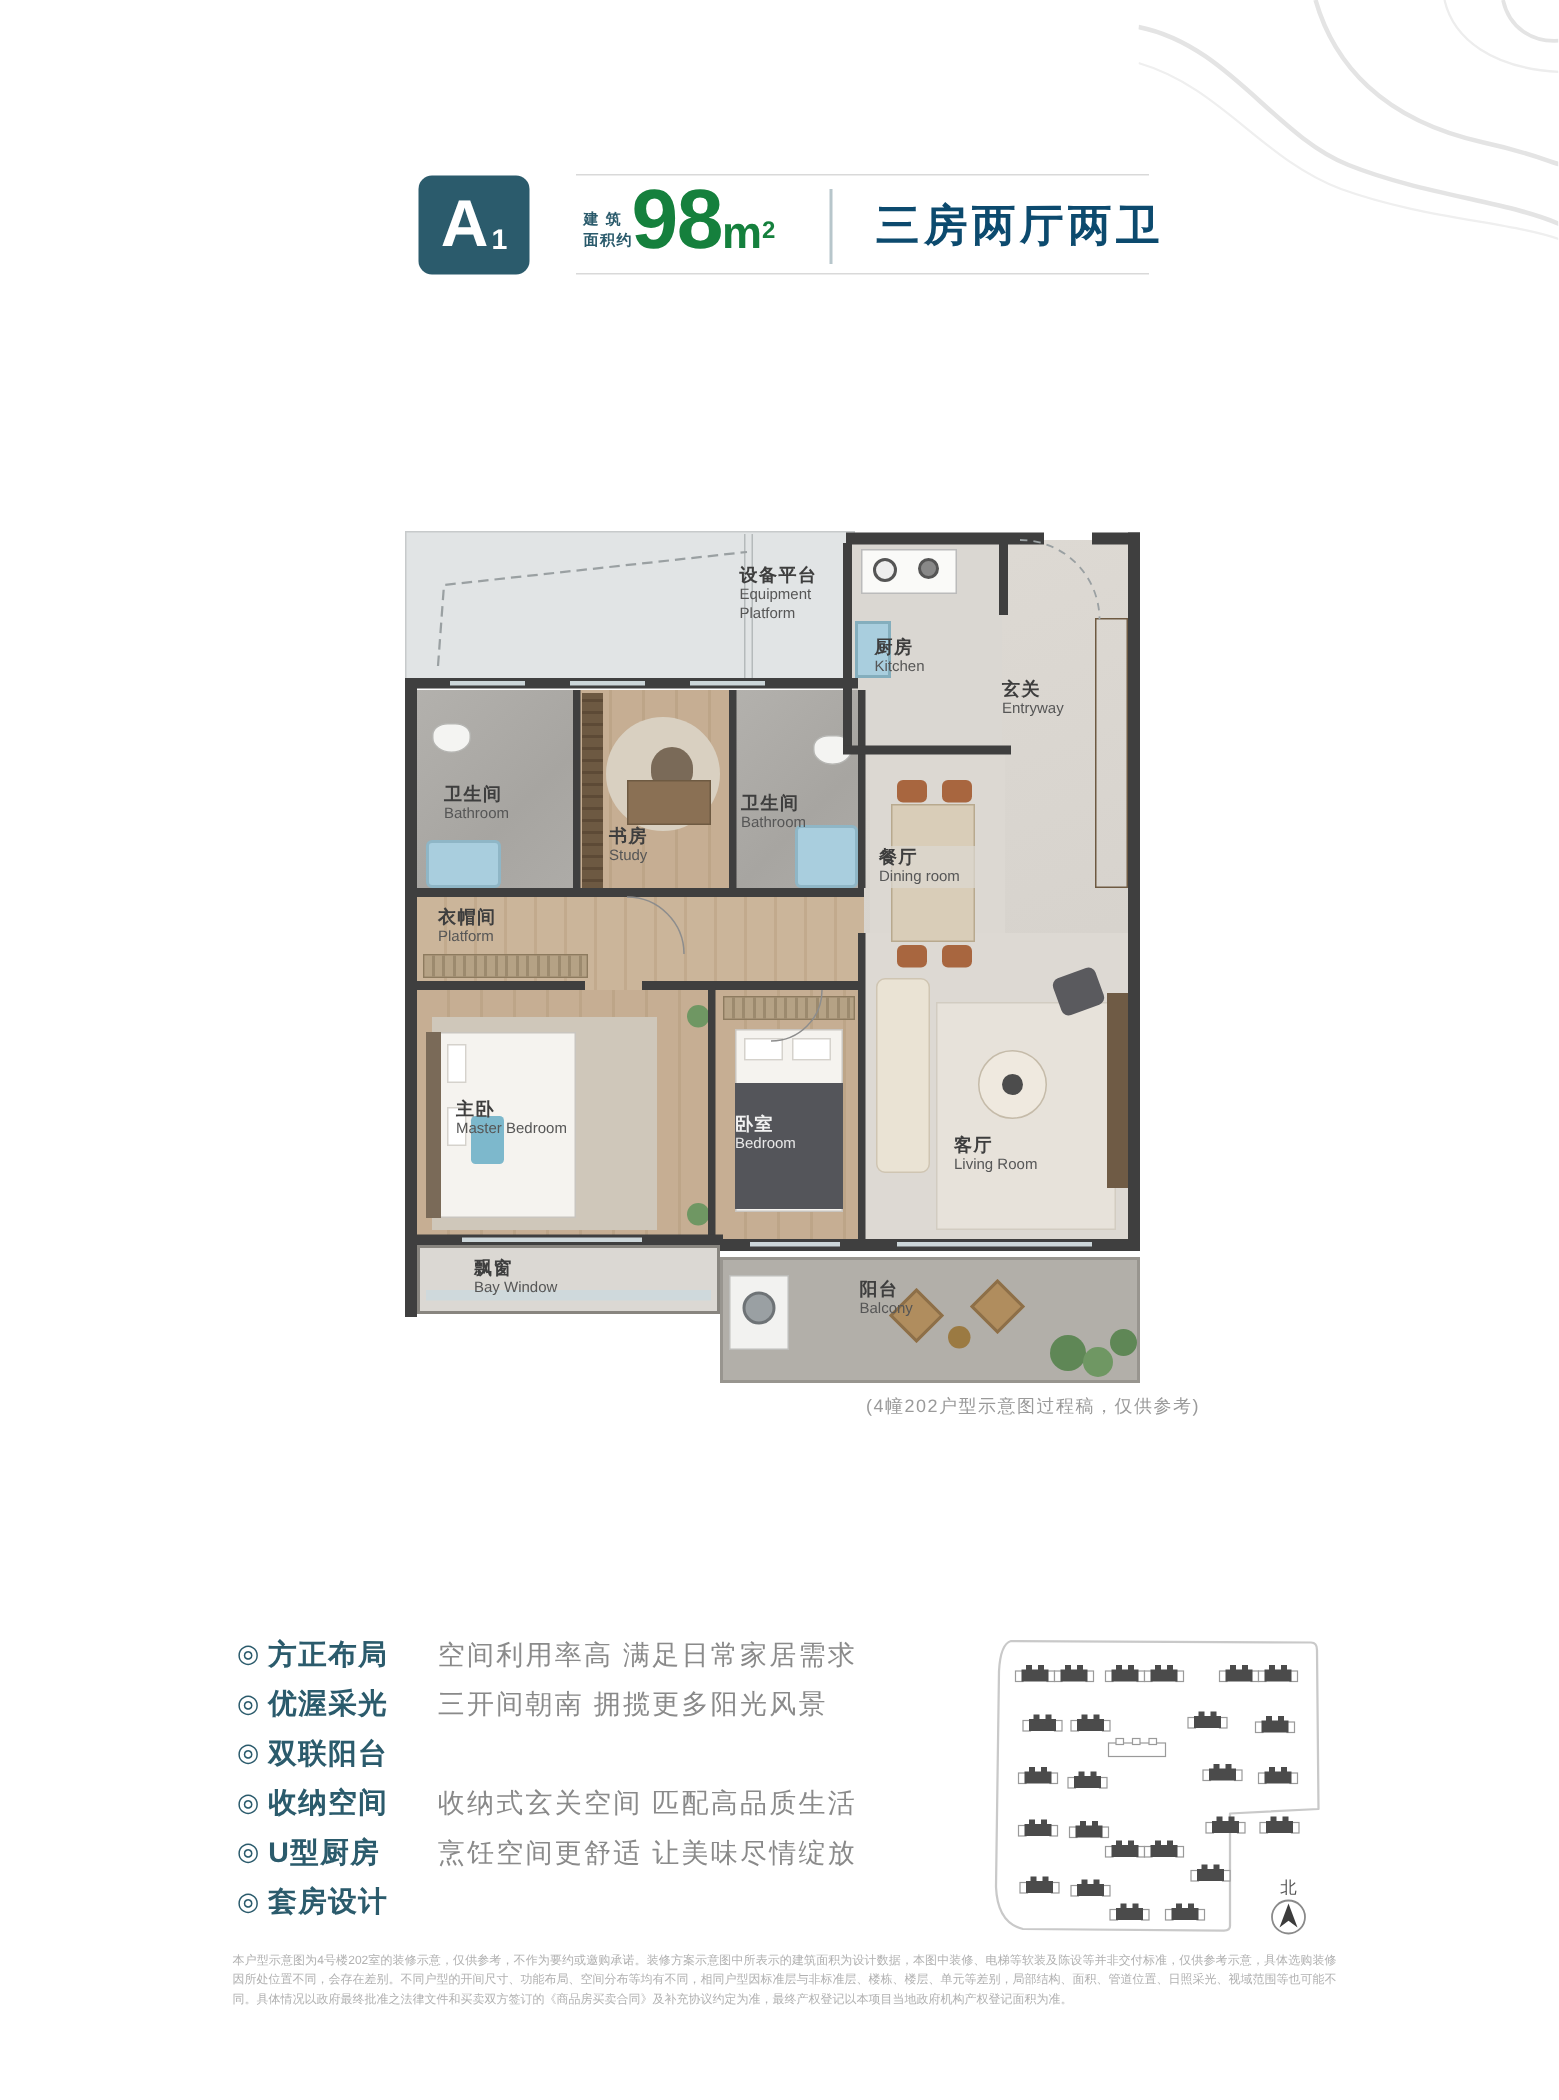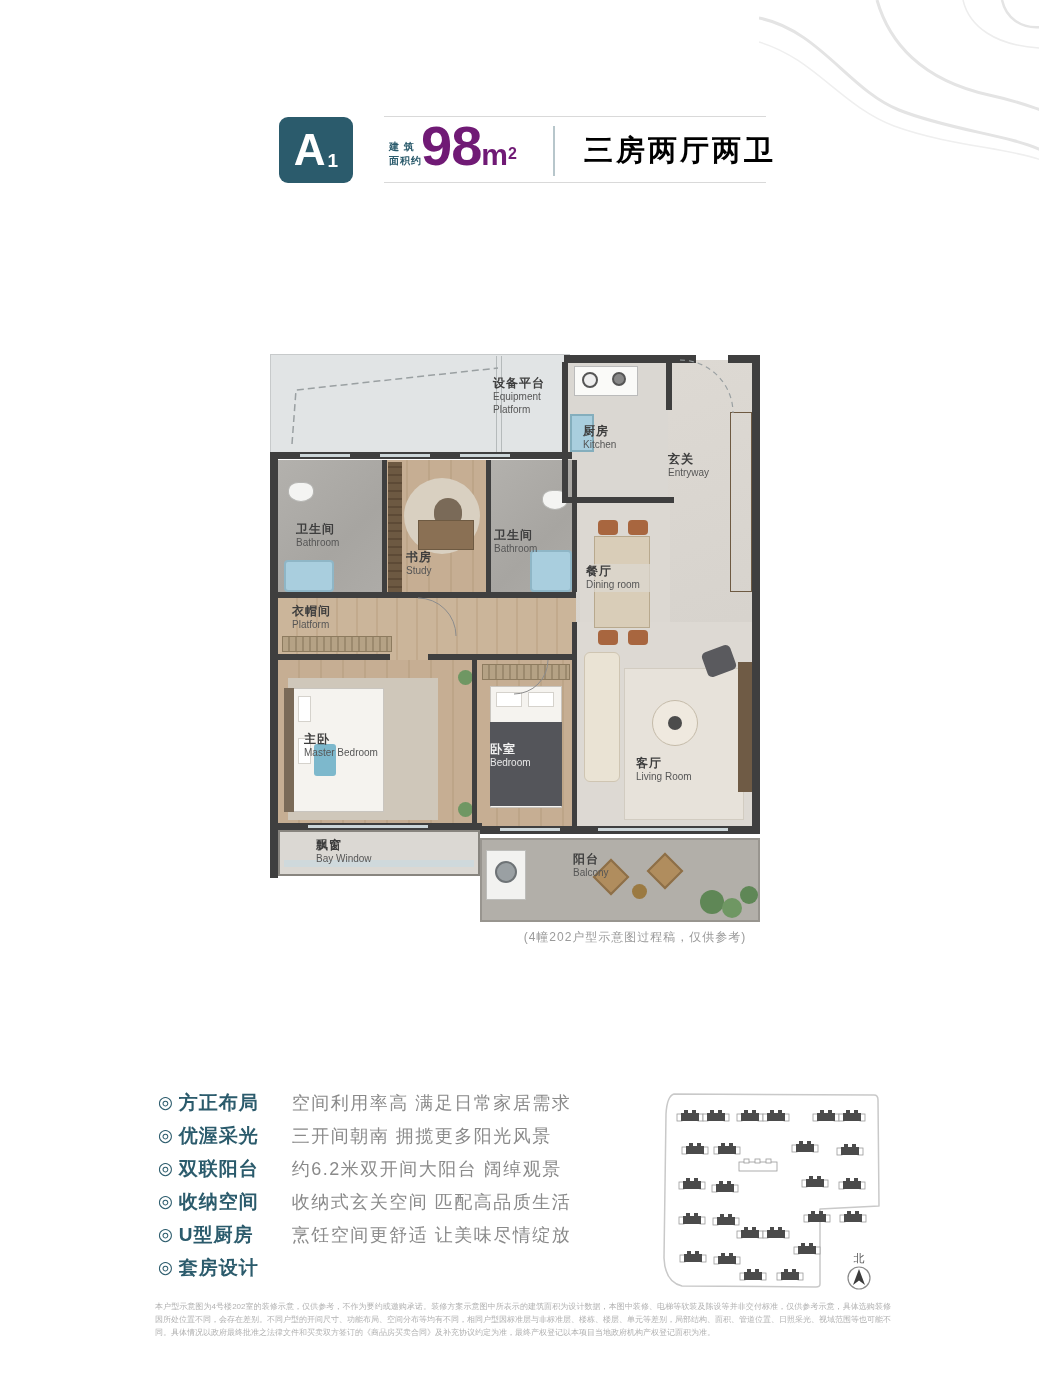--- a/index.html
+++ b/index.html
@@ -13,26 +13,26 @@
 
   
   .hairline { position:absolute; left:384px; width:382px; height:1px; background:#d9d9d9; }
   .badge { position:absolute; left:279px; top:117px; width:74px; height:66px;
            background:#2b5b6c; border-radius:9px; color:#fff;
            display:flex; align-items:center; justify-content:center; }
   .badge .main { font-size:44px; font-weight:bold; line-height:1; }
   .badge .sub { font-size:19px; font-weight:bold; margin-top:22px; margin-left:2px; }
   .area-label { position:absolute; left:389px; top:140px; color:#2b5b6c;
                 font-size:10px; font-weight:bold; line-height:14px; letter-spacing:1px; }
-  .area-value { position:absolute; left:421px; top:113px; color:#701a75; }
+  .area-value { position:absolute; left:421px; top:113px; color:#15803d; }
   .area-value .num { font-size:56px; font-weight:bold; letter-spacing:-1px; }
   .area-value .unit { font-size:30px; font-weight:bold; }
   .area-value sup { font-size:16px; font-weight:bold; }
   .vdiv { position:absolute; left:553px; top:126px; width:2px; height:50px; background:#b7c6cb; }
-  .layout-title { position:absolute; left:584px; top:131px; color:#000000;
+  .layout-title { position:absolute; left:584px; top:131px; color:#0c4a6e;
                   font-size:29px; font-weight:bold; letter-spacing:3px; }
 
   
   .plan { position:absolute; left:268px; top:352px; width:508px; height:575px; }
   .room { position:absolute; }
   .wall { position:absolute; background:#3f3f3f; z-index:6; }
   .win  { position:absolute; background:#ccd6d9; z-index:7; }
   .furn { position:absolute; z-index:5; }
   .rlabel { position:absolute; z-index:9; line-height:1.25; }
   .rlabel .cn { display:block; font-size:12px; font-weight:bold; color:#3e3e3e; letter-spacing:1px; }
@@ -42,21 +42,21 @@
   .wood  { background:repeating-linear-gradient(90deg,#c6ae93 0 20px,#bda588 20px 22px); }
   .wood2 { background:repeating-linear-gradient(90deg,#cbb59a 0 18px,#c2aa8d 18px 20px); }
   .tile  { background:linear-gradient(135deg,#b3b1ad 0%,#a7a5a1 60%,#aeaca8 100%); }
   .stone { background:linear-gradient(160deg,#dedad4 0%,#d6d2cc 100%); }
 
   .stripe-v { background:repeating-linear-gradient(0deg,#6d5942 0 6px,#5d4a36 6px 8px); }
   .stripe-h { background:repeating-linear-gradient(90deg,#b5a285 0 5px,#9c8a6e 5px 7px); }
   .xwood { background:#8a7156 repeating-linear-gradient(45deg,rgba(255,255,255,.25) 0 2px,transparent 2px 9px),
            repeating-linear-gradient(-45deg,rgba(255,255,255,.25) 0 2px,transparent 2px 9px); }
 
-  .caption { position:absolute; left:470px; top:929px; width:330px; text-align:center;
+  .caption { position:absolute; left:470px; top:929px; width:330px; text-align:right;
              font-size:12px; color:#9a9a9a; letter-spacing:1px; }
 
   
   .features { position:absolute; left:158px; top:1092px; width:450px; list-style:none; }
   .features li { display:flex; align-items:center; margin-bottom:12px; height:21px; }
   .features .bullet { color:#2b5b6c; font-size:17px; margin-right:6px; line-height:1; }
   .features .ftitle { color:#2b5b6c; font-size:19px; font-weight:bold; letter-spacing:1px; width:112px; }
   .features .fdesc  { color:#8a8a8a; font-size:18px; letter-spacing:1.5px; margin-left:1px; white-space:nowrap; }
   .features .fdesc .tiny { font-size:9px; letter-spacing:0; vertical-align:2px; color:#9a9a9a; }
 
@@ -274,21 +274,20 @@
       <span class="fdesc">空间利用率高 满足日常家居需求</span>
     </li>
     <li>
       <span class="bullet">◎</span>
       <span class="ftitle">优渥采光</span>
       <span class="fdesc">三开间朝南 拥揽更多阳光风景</span>
     </li>
     <li>
       <span class="bullet">◎</span>
       <span class="ftitle">双联阳台</span>
-      <span class="fdesc">约6.2米双开间大阳台 阔绰观景</span>
     </li>
     <li>
       <span class="bullet">◎</span>
       <span class="ftitle">收纳空间</span>
       <span class="fdesc">收纳式玄关空间 匹配高品质生活</span>
     </li>
     <li>
       <span class="bullet">◎</span>
       <span class="ftitle">U型厨房</span>
       <span class="fdesc">烹饪空间更舒适 让美味尽情绽放</span>

